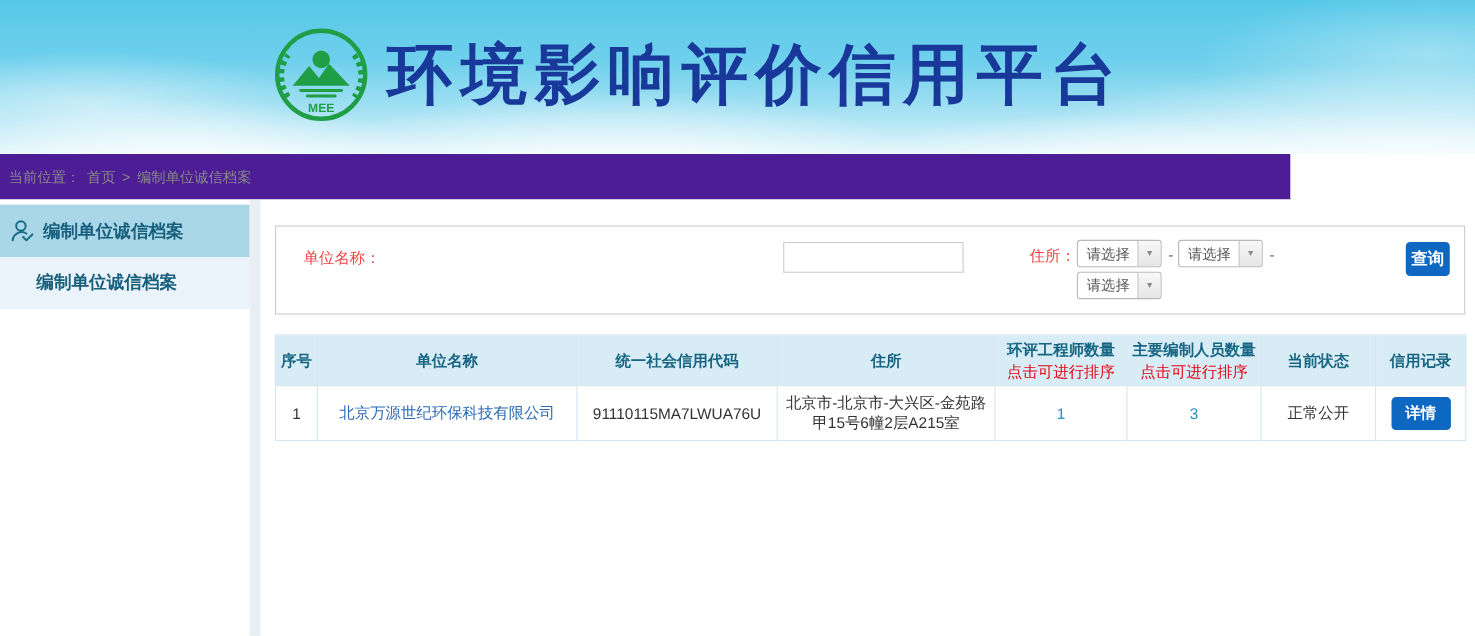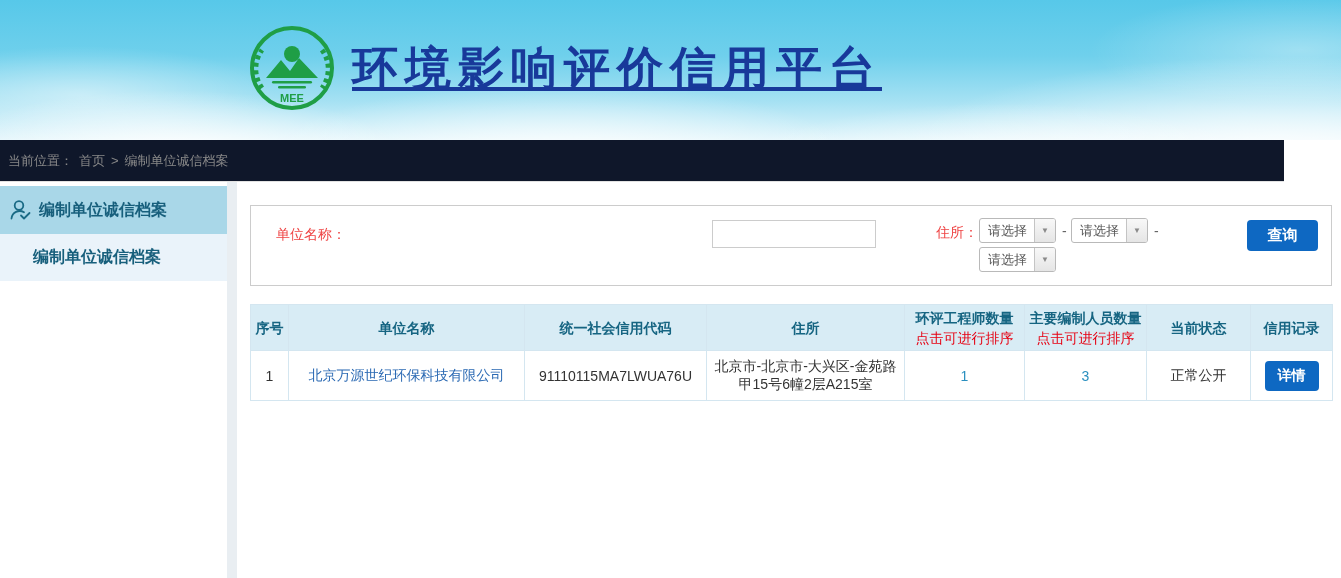--- a/index.html
+++ b/index.html
@@ -13,28 +13,28 @@
       radial-gradient(ellipse 420px 115px at 560px 165px, rgba(255,255,255,.92), rgba(255,255,255,0) 72%),
       radial-gradient(ellipse 380px 100px at 1000px 175px, rgba(255,255,255,.88), rgba(255,255,255,0) 72%),
       radial-gradient(ellipse 520px 130px at 1280px 150px, rgba(255,255,255,.85), rgba(255,255,255,0) 72%),
       radial-gradient(ellipse 280px 70px at 80px 95px, rgba(255,255,255,.45), rgba(255,255,255,0) 70%),
       radial-gradient(ellipse 300px 80px at 1300px 50px, rgba(255,255,255,.35), rgba(255,255,255,0) 70%),
       linear-gradient(180deg,#57c8e9 0%,#6fd0ec 40%,#a5e1f3 72%,#e2f5fb 100%);
   }
   .banner-inner{ position:absolute; left:248px; top:24px; display:flex; align-items:center; }
   .logo{ width:88px; height:88px; flex:0 0 auto; }
   .banner-title{
-    margin-left:16px; font-size:46px; font-weight:bold; color:#18399a;
-    letter-spacing:7px; white-space:nowrap; line-height:88px;text-decoration:underline;
+    margin-left:16px; font-size:60px; font-weight:bold; color:#18399a;
+    letter-spacing:7px; white-space:nowrap; line-height:88px;
   }
 
   
   .breadcrumb{
-    position:absolute; top:140px; left:0; width:1284px; height:42px;
-    background:#0f172a; border-bottom:1px solid #e2e2e2;
+    position:absolute; top:140px; left:0; width:1173px; height:42px;
+    background:#4c1d95; border-bottom:1px solid #e2e2e2;
     display:flex; align-items:center; padding-left:8px;
     font-size:13px; color:#888;
   }
   .breadcrumb span{ margin-right:6px; }
   .breadcrumb .crumb-link{ cursor:pointer; }
 
   
   .content{ position:absolute; top:182px; left:0; width:1341px; height:396px; background:#fff; }
   .sidebar{ position:absolute; left:0; top:0; width:227px; height:396px; background:#fff; }
   .side-strip{ position:absolute; left:227px; top:0; width:10px; height:396px; background:#e9eef2; }
@@ -74,21 +74,21 @@
     display:flex; align-items:center; justify-content:center; font-size:8px; color:#8a8a8a;
   }
   .sel1{ left:728px; top:12px; }
   .sel2{ left:820px; top:12px; }
   .sel3{ left:728px; top:41px; }
   .sel-dash{ position:absolute; font-size:14px; color:#666; }
   .dash1{ left:811px; top:17px; }
   .dash2{ left:903px; top:17px; }
 
   .query-btn{
-    position:absolute; right:13px; top:14px; width:71px; height:31px;
+    position:absolute; right:13px; top:14px; width:40px; height:31px;
     background:#0e68c2; color:#fff; font-size:15px; font-weight:bold;
     border:none; border-radius:4px; cursor:pointer; font-family:inherit;
   }
 
   
   .result-table{
     position:absolute; left:13px; top:122px; width:1082px;
     border-collapse:collapse; table-layout:fixed; background:#fff;
   }
   .result-table th, .result-table td{ border:1px solid #d4e6f0; text-align:center; vertical-align:middle; }

